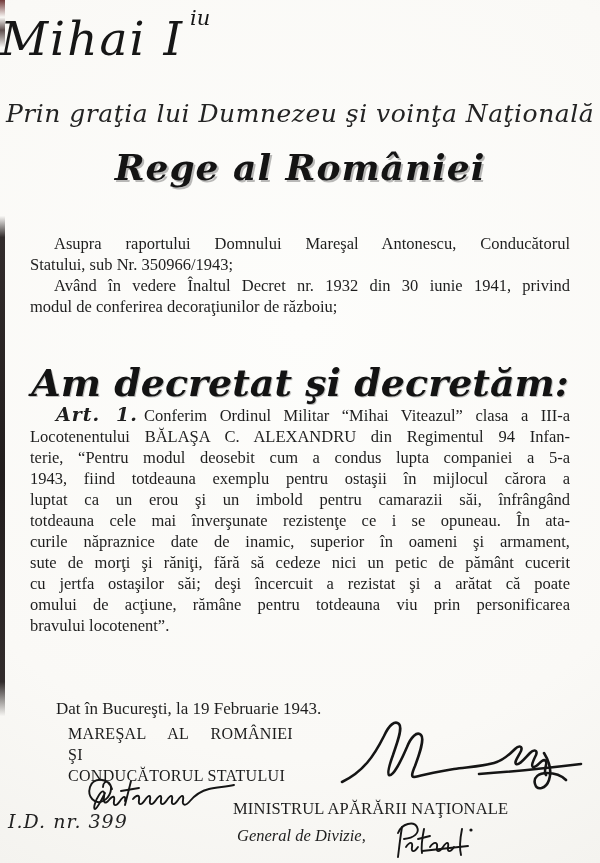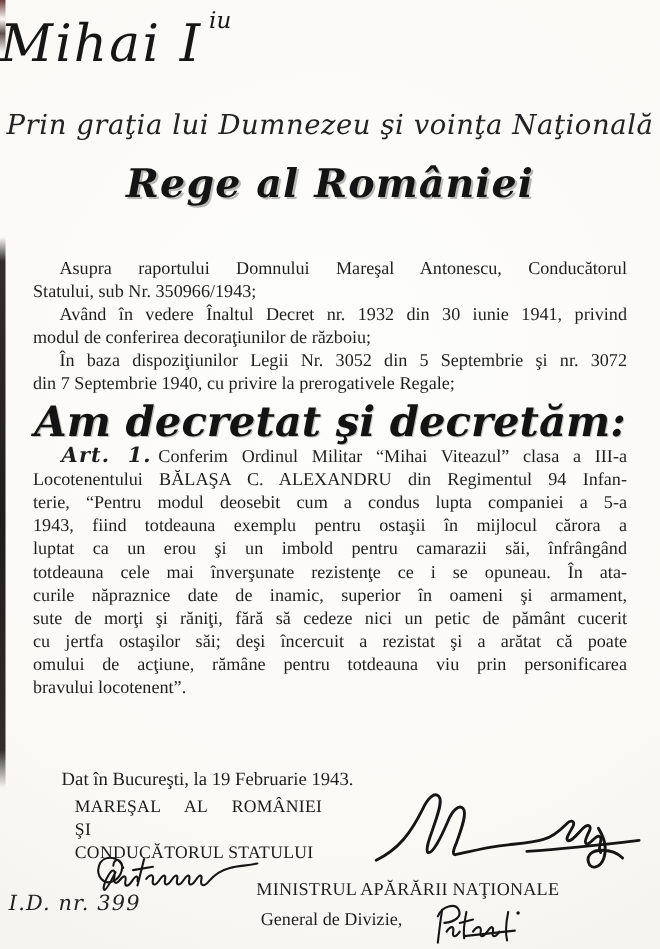--- a/index.html
+++ b/index.html
@@ -79,20 +79,21 @@
     text-align: center; font-size: 16px; line-height: 17px;
     letter-spacing: 0.3px; color: #1b1b1b;
   }
   .minister-title {
     position: absolute; top: 799px; left: 233px;
     font-size: 16.5px; letter-spacing: 0.2px;
   }
   .minister-rank {
     position: absolute; top: 826px; left: 237px;
     font-size: 16.5px;
+    font-style: italic;
   }
   .decree-number {
     position: absolute; top: 810px; left: 8px;
     font-family: "DejaVu Serif", serif; font-style: italic;
     font-size: 19px; letter-spacing: 1px; color: #222;
   }
   .sig { position: absolute; }
   .sig-royal   { top: 710px; left: 338px; }
   .sig-premier { top: 770px; left: 82px; }
   .sig-minister{ top: 816px; left: 386px; }
@@ -113,24 +114,20 @@
 
 
   <section class="textcol preamble">
     <div class="para">
         <div class="tline">Asupra raportului Domnului Mareşal Antonescu, Conducătorul</div>
         <div class="tline tline-last">Statului, sub Nr. 350966/1943;</div>
       </div>
     <div class="para">
         <div class="tline">Având în vedere Înaltul Decret nr. 1932 din 30 iunie 1941, privind</div>
         <div class="tline tline-last">modul de conferirea decoraţiunilor de războiu;</div>
-      </div>
-    <div class="para">
-        <div class="tline">În baza dispoziţiunilor Legii Nr. 3052 din 5 Septembrie şi nr. 3072</div>
-        <div class="tline tline-last">din 7 Septembrie 1940, cu privire la prerogativele Regale;</div>
       </div>
   </section>
 
   <div class="decree-heading">Am decretat şi decretăm:</div>
 
   <section class="textcol article">
     <div class="tline first-art"><span class="art-label">Art. 1.</span><span>Conferim Ordinul Militar “Mihai Viteazul” clasa a III-a</span></div>
     <div>
         <div class="tline">Locotenentului BĂLAŞA C. ALEXANDRU din Regimentul 94 Infan-</div>
         <div class="tline">terie, “Pentru modul deosebit cum a condus lupta companiei a 5-a</div>

